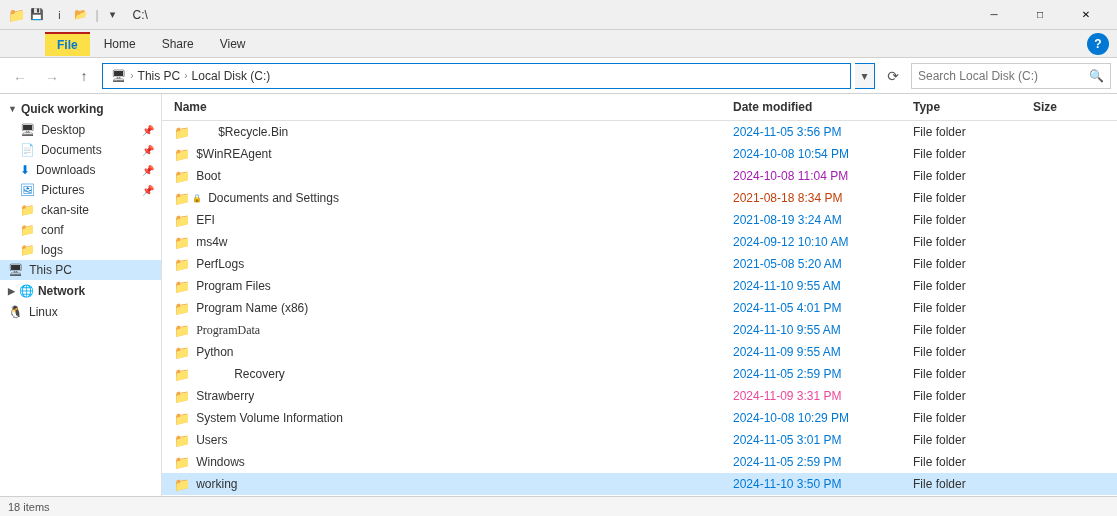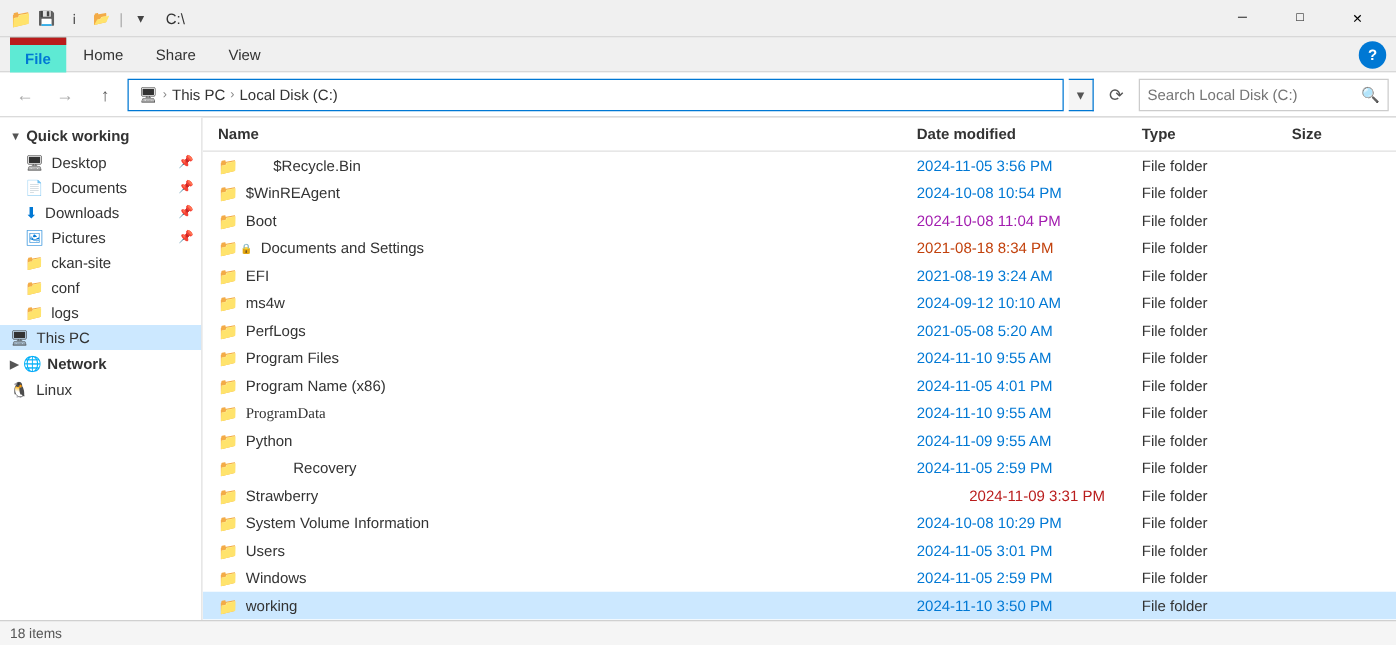--- a/index.html
+++ b/index.html
@@ -44,24 +44,25 @@
       gap: 2px;
     }
     .ribbon-tab {
       padding: 4px 12px;
       cursor: pointer;
       font-size: 12px;
       color: #333;
       border: none; background: none;
     }
     .ribbon-tab.active {
-      background: #5eead4;
-      border-top: 6px solid #b91c1c;
+      background: #fde047;
+      border-top: 2px solid #b91c1c;
       color: #0078d4;
       font-weight: 600;
+      margin-left: 37px;
     }
     .ribbon-help {
       margin-left: auto;
       width: 22px; height: 22px; border-radius: 50%;
       background: #0078d4; color: #fff;
       display: flex; align-items: center; justify-content: center;
       font-weight: bold; font-size: 12px; cursor: pointer;
     }
 
     
@@ -437,21 +438,21 @@
       </div>
       <div class="file-cell" style="color:#0078d4;">2024-11-05 2:59 PM</div>
       <div class="file-cell">File folder</div>
       <div class="file-cell"></div>
     </div>
         <div class="file-row">
       <div class="file-cell">
         <span style="color:#e8a000;font-size:13px;">📁</span>
         <span style="overflow:hidden;text-overflow:ellipsis;white-space:nowrap;">Strawberry</span>
       </div>
-      <div class="file-cell" style="color:#b91c1c;margin-left:42px;">2024-11-09 3:31 PM</div>
+      <div class="file-cell" style="color:#ec4899;">2024-11-09 3:31 PM</div>
       <div class="file-cell">File folder</div>
       <div class="file-cell"></div>
     </div>
         <div class="file-row">
       <div class="file-cell">
         <span style="color:#e8a000;font-size:13px;">📁</span>
         <span style="overflow:hidden;text-overflow:ellipsis;white-space:nowrap;">System Volume Information</span>
       </div>
       <div class="file-cell" style="color:#0078d4;">2024-10-08 10:29 PM</div>
       <div class="file-cell">File folder</div>

